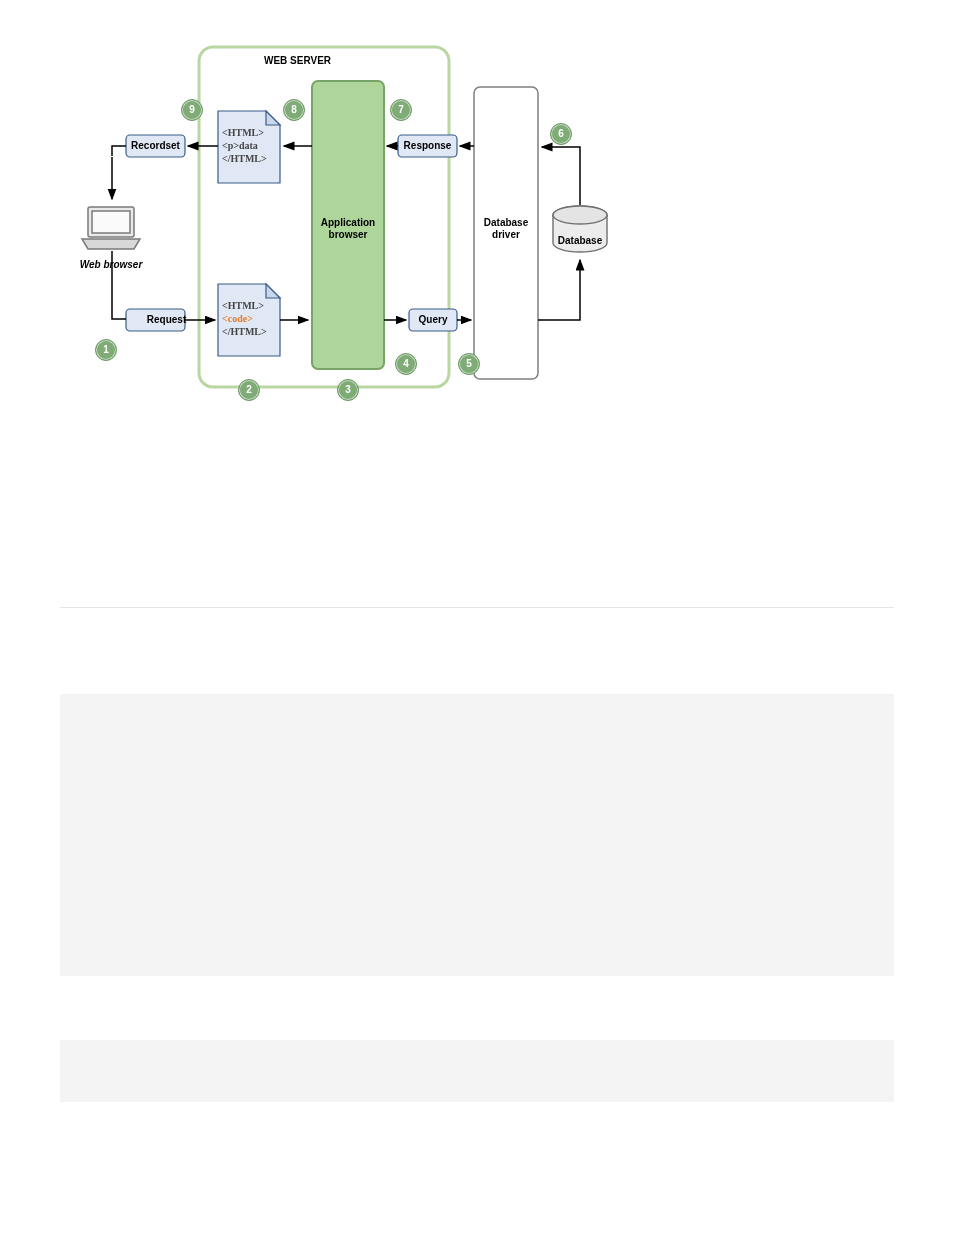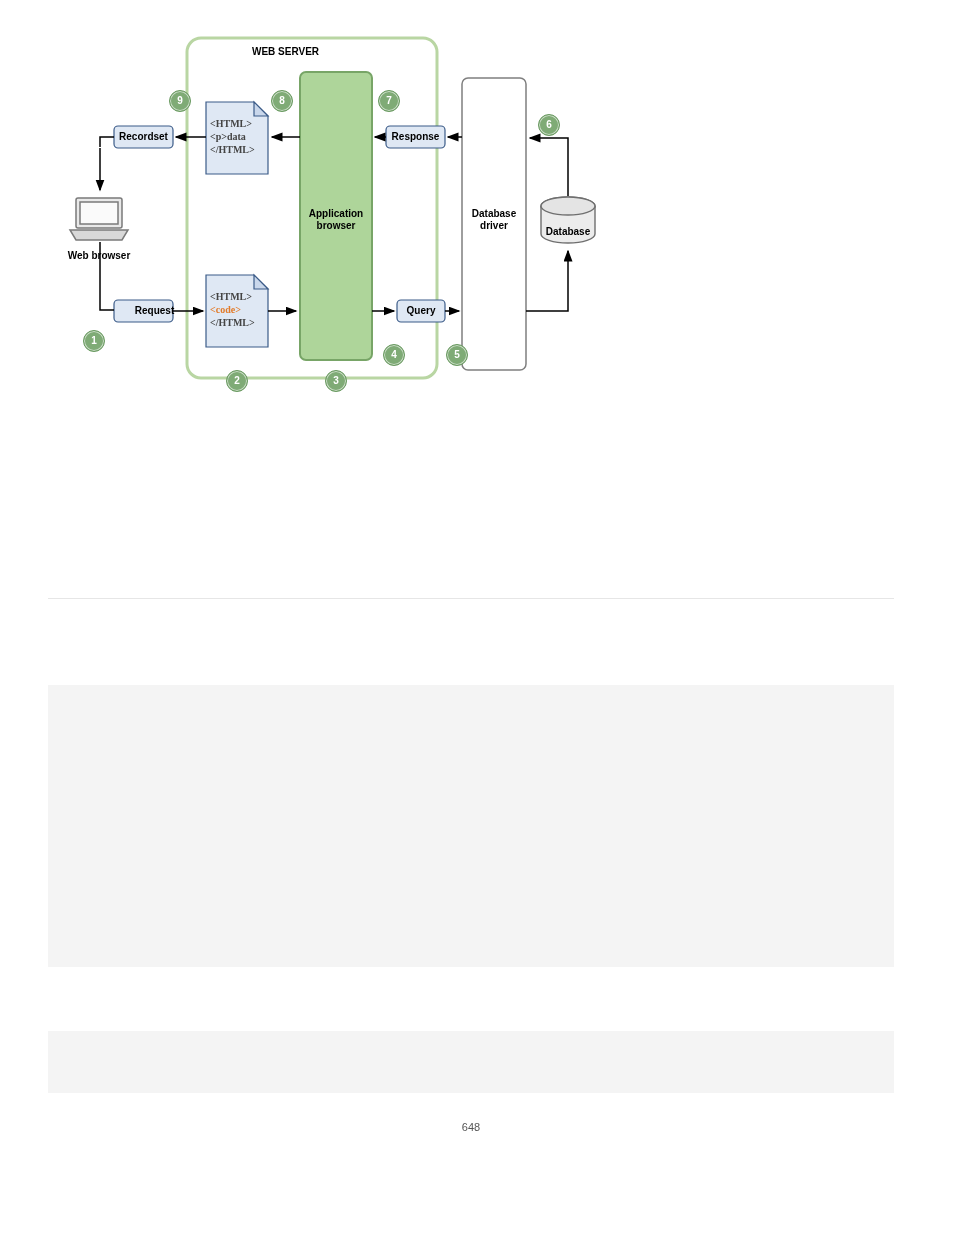--- a/index.html
+++ b/index.html
@@ -6,22 +6,23 @@
     margin: 0;
     padding: 0;
     background: #ffffff;
     font-family: Georgia, 'Times New Roman', serif;
     color: #222;
     width: 954px;
   }
   .page {
     width: 954px;
     position: relative;
-    padding: 18px 60px 40px 48px;
+    padding: 18px 60px 40px 60px;
     box-sizing: border-box;
+    margin-top: 9px;
   }
   .diagram-wrap {
     position: relative;
     width: 560px;
     height: 370px;
     margin: 0 0 12px 6px;
   }
   .diagram-wrap svg {
     position: absolute;
     top: 0; left: 0;
@@ -166,21 +167,21 @@
     <div class="box-label" style="left:63px; top:113px; width:53px; font-weight:700;">Recordset</div>
     <div class="box-label" style="left:74px; top:287px; width:53px; font-weight:700;">Request</div>
     <div class="box-label" style="left:335px; top:113px; width:53px; font-weight:700;">Response</div>
     <div class="box-label" style="left:346px; top:287px; width:42px; font-weight:700;">Query</div>
 
     <div class="diag-label" style="left:249px; top:190px; width:66px; text-align:center; font-weight:700;">Application
 browser</div>
     <div class="diag-label" style="left:413px; top:190px; width:54px; text-align:center; font-weight:700;">Database
 driver</div>
     <div class="diag-label" style="left:491px; top:208px; width:46px; text-align:center; font-weight:700;">Database</div>
-    <div class="diag-label" style="left:8px; top:232px; width:74px; text-align:center;">Web browser</div>
+    <div class="diag-label" style="left:8px; top:232px; width:74px; text-align:center;font-style:italic;">Web browser</div>
 
     <div class="code-label" style="left:156px; top:100px;">&lt;HTML&gt;</div>
     <div class="code-label" style="left:156px; top:113px;">&lt;p&gt;data</div>
     <div class="code-label" style="left:156px; top:126px;">&lt;/HTML&gt;</div>
 
     <div class="code-label" style="left:156px; top:273px;">&lt;HTML&gt;</div>
     <div class="code-label code-orange" style="left:156px; top:286px;">&lt;code&gt;</div>
     <div class="code-label" style="left:156px; top:299px;">&lt;/HTML&gt;</div>
 
     <div class="nbadge" style="left:29px; top:312px;">1</div>
@@ -192,14 +193,13 @@
     <div class="nbadge" style="left:324px; top:72px;">7</div>
     <div class="nbadge" style="left:217px; top:72px;">8</div>
     <div class="nbadge" style="left:115px; top:72px;">9</div>
   </div>
 
   <hr class="sep">
 
   <div class="graybox graybox-a"></div>
   <div class="graybox graybox-b"></div>
 
-  <div class="pagenum">648</div>
 </div>
 
 </body></html>

